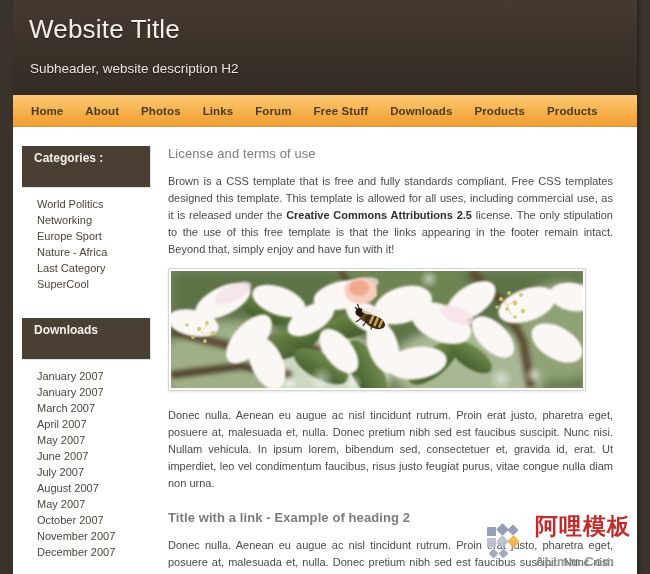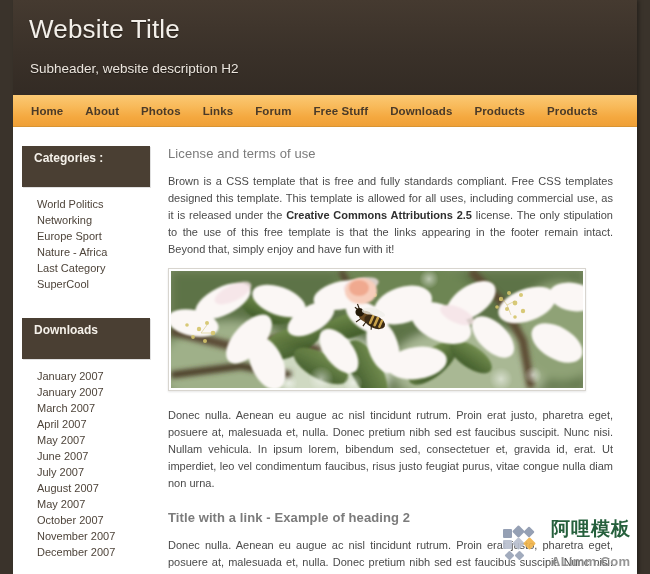--- a/index.html
+++ b/index.html
@@ -163,23 +163,23 @@
     right: 6px;
     bottom: 6px;
     display: flex;
     align-items: center;
     opacity: 0.92;
     pointer-events: none;
   }
   #wm-marks { width: 46px; height: 38px; margin-right: 3px; }
   #wm-text { display: flex; flex-direction: column; line-height: 1; }
   #wm-cn {
-    font-size: 19px;
+    font-size: 23px;
     font-weight: bold;
-    color: #14532d;
+    color: #b91c1c;
     letter-spacing: 1px;
     font-family: "DejaVu Sans", sans-serif;
   }
   #wm-en {
     font-size: 13px;
     font-weight: bold;
     color: #8d8d8d;
     letter-spacing: 0.3px;
     margin-top: 17px;
   }

